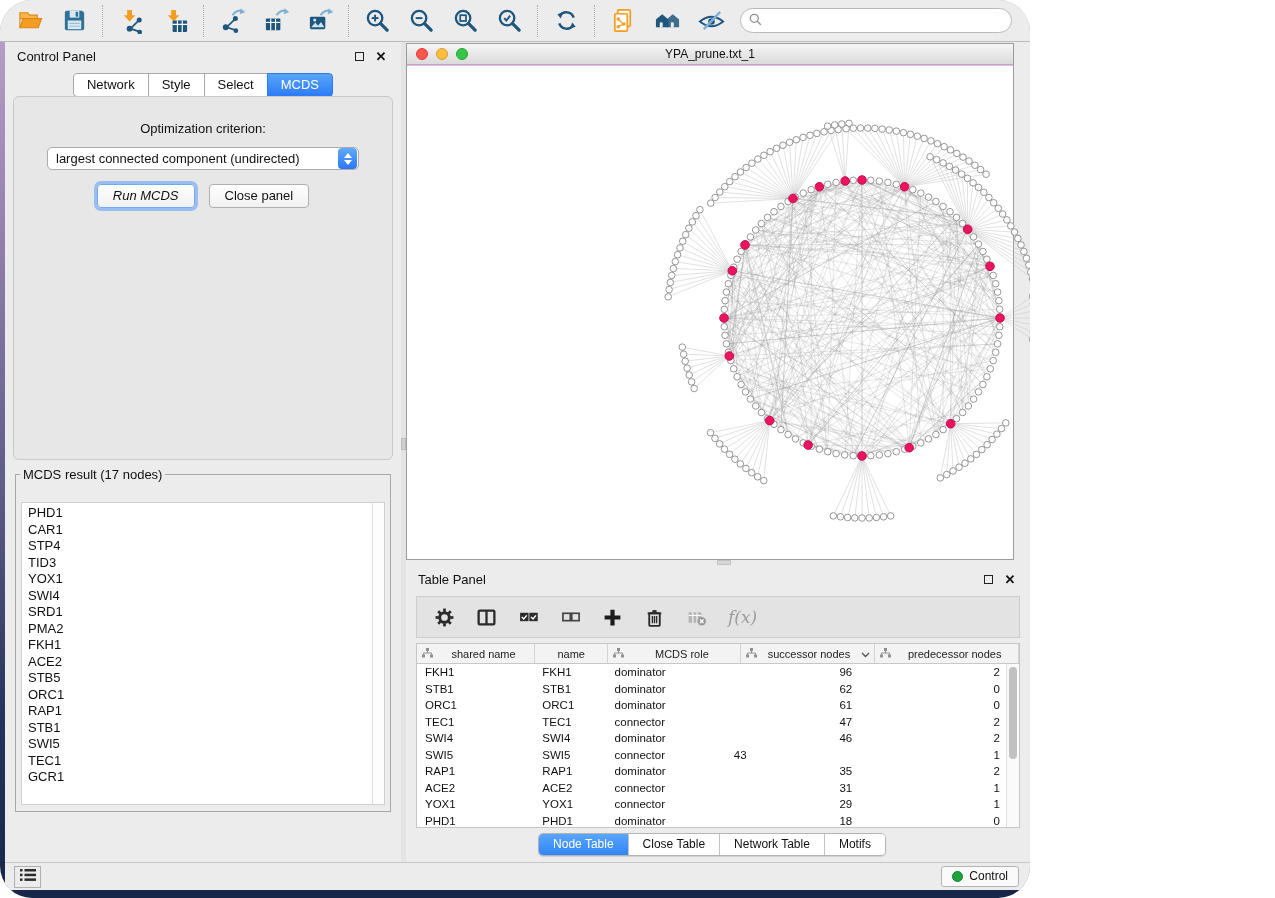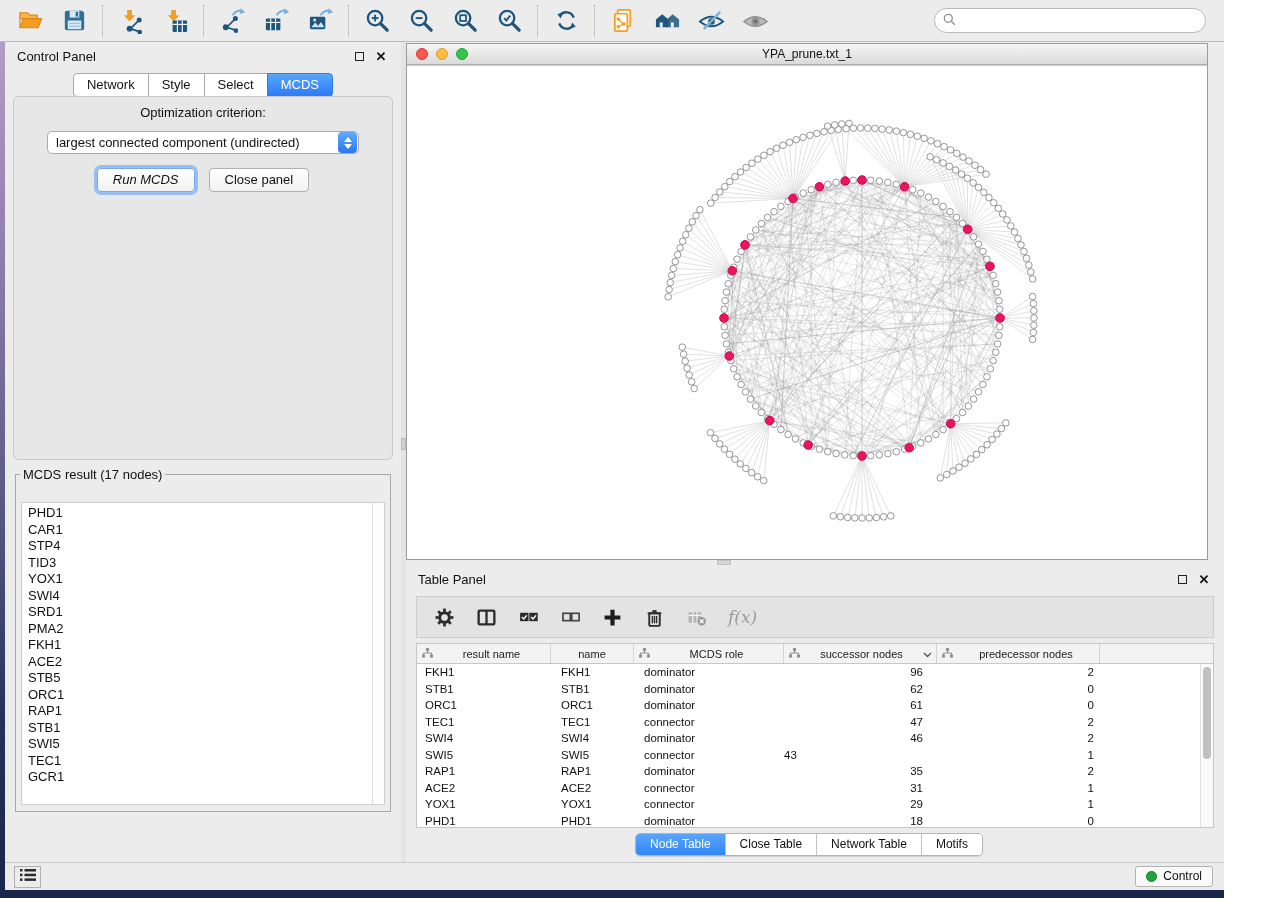--- a/index.html
+++ b/index.html
@@ -1,18 +1,18 @@
 <!DOCTYPE html>
 <html><head>
 <meta charset="utf-8">
 <style>
   * { box-sizing: border-box; margin: 0; padding: 0; }
   body { font-family: "Liberation Sans", sans-serif; }
-  .screen { position: relative; width: 1224px; height: 898px; overflow: hidden;
-    background: linear-gradient(180deg,#bba3c9 0%,#9a86b4 22%,#5d5b86 55%,#24335c 80%,#18264a 100%); }
+  .screen { position: relative; width: 1030px; height: 898px; overflow: hidden;
+    background: linear-gradient(180deg,#bba3c9 0%,#9a86b4 22%,#5d5b86 55%,#24335c 80%,#18264a 100%); border-radius: 32px; }
 
   
   .toolbar { position: absolute; top: 0; left: 0; right: 0; height: 42px; background: #ececec;
     border-bottom: 1px solid #b9b9b9; display: flex; align-items: center; padding-left: 8px; }
   .tb-icon { width: 30px; height: 30px; display: flex; align-items: center; justify-content: center;
     margin: 0 7px; cursor: default; }
   .tb-sep { width: 0; height: 32px; border-left: 1px dotted #a8a8a8; margin: 0 6px; }
   .search-box { position: absolute; right: 18px; top: 8px; width: 272px; height: 25px; background: #fff;
     border: 1px solid #b9b9b9; border-radius: 13px; display: flex; align-items: center; padding-left: 8px; }
   .search-box input { border: none; outline: none; flex: 1; font-size: 12px; background: transparent; padding-left: 5px; }
@@ -27,21 +27,21 @@
   .pt-btn { width: 16px; height: 16px; display: flex; align-items: center; justify-content: center; margin-left: 6px; }
   .float-box { width: 9px; height: 9px; border: 1.4px solid #222; background: transparent; }
   .close-x { font-size: 13px; font-weight: bold; color: #111; line-height: 1; }
   .cp-tabs { display: flex; justify-content: center; margin-top: 3px; }
   .tab { padding: 3px 13px 4px; background: #fff; border: 1px solid #a9a9a9; margin-left: -1px; font-size: 13px; color: #111; }
   .tab:first-child { border-radius: 4px 0 0 4px; margin-left: 0; }
   .tab:last-child { border-radius: 0 4px 4px 0; }
   .tab.selected { background: linear-gradient(180deg,#58a6fb,#2d7bf6); border-color: #2d7bf6; color: #fff; }
   .cp-content { position: absolute; left: 8px; right: 8px; top: 54px; height: 364px; background: #e7e7e7;
     border: 1px solid #c9c9c9; border-radius: 6px; text-align: center; }
-  .crit-label { margin-top: 8px; font-size: 13px; color: #111; }
+  .crit-label { margin-top: 24px; font-size: 13px; color: #111; }
   .select { width: 312px; height: 23px; margin: 11px auto 0; background: #fff; border: 1px solid #ababab;
     border-radius: 5px; display: flex; align-items: center; }
   .select-value { flex: 1; text-align: left; padding-left: 8px; font-size: 13px; color: #111; white-space: nowrap; }
   .select-stepper { width: 19px; height: 21px; margin-right: 1px; border-radius: 4px;
     background: linear-gradient(180deg,#61aafc,#2b76f4); display: flex; flex-direction: column;
     align-items: center; justify-content: center; gap: 2px; }
   .tri-up { width: 0; height: 0; border-left: 4px solid transparent; border-right: 4px solid transparent; border-bottom: 5px solid #fff; }
   .tri-down { width: 0; height: 0; border-left: 4px solid transparent; border-right: 4px solid transparent; border-top: 5px solid #fff; }
   .btn-row { display: flex; justify-content: center; gap: 14px; margin-top: 14px; }
   .mac-btn { background: linear-gradient(#ffffff,#f1f1f1); border: 1px solid #b0b0b0; border-radius: 4px;
@@ -1182,21 +1182,21 @@
         <div class="thead" id="table-header">
             <div class="th" style="width: 134px;">
               <span class="tree"><svg width="11" height="10" viewBox="0 0 11 10">
                   <path d="M5.5 3 v2 M1.5 6.5 V5 h8 v1.5" stroke="#8f8f8f" fill="none" stroke-width="1"></path>
                   <g fill="#8f8f8f">
                     <rect x="4" y="0" width="3" height="3"></rect>
                     <rect x="0" y="6.5" width="3" height="3"></rect>
                     <rect x="8" y="6.5" width="3" height="3"></rect>
                   </g>
                 </svg></span>
-              <span class="lbl">result name</span>
+              <span class="lbl">shared name</span>
             </div>
             <div class="th" style="width: 83px;">
               <span class="lbl">name</span>
             </div>
             <div class="th" style="width: 150px;">
               <span class="tree"><svg width="11" height="10" viewBox="0 0 11 10">
                   <path d="M5.5 3 v2 M1.5 6.5 V5 h8 v1.5" stroke="#8f8f8f" fill="none" stroke-width="1"></path>
                   <g fill="#8f8f8f">
                     <rect x="4" y="0" width="3" height="3"></rect>
                     <rect x="0" y="6.5" width="3" height="3"></rect>

